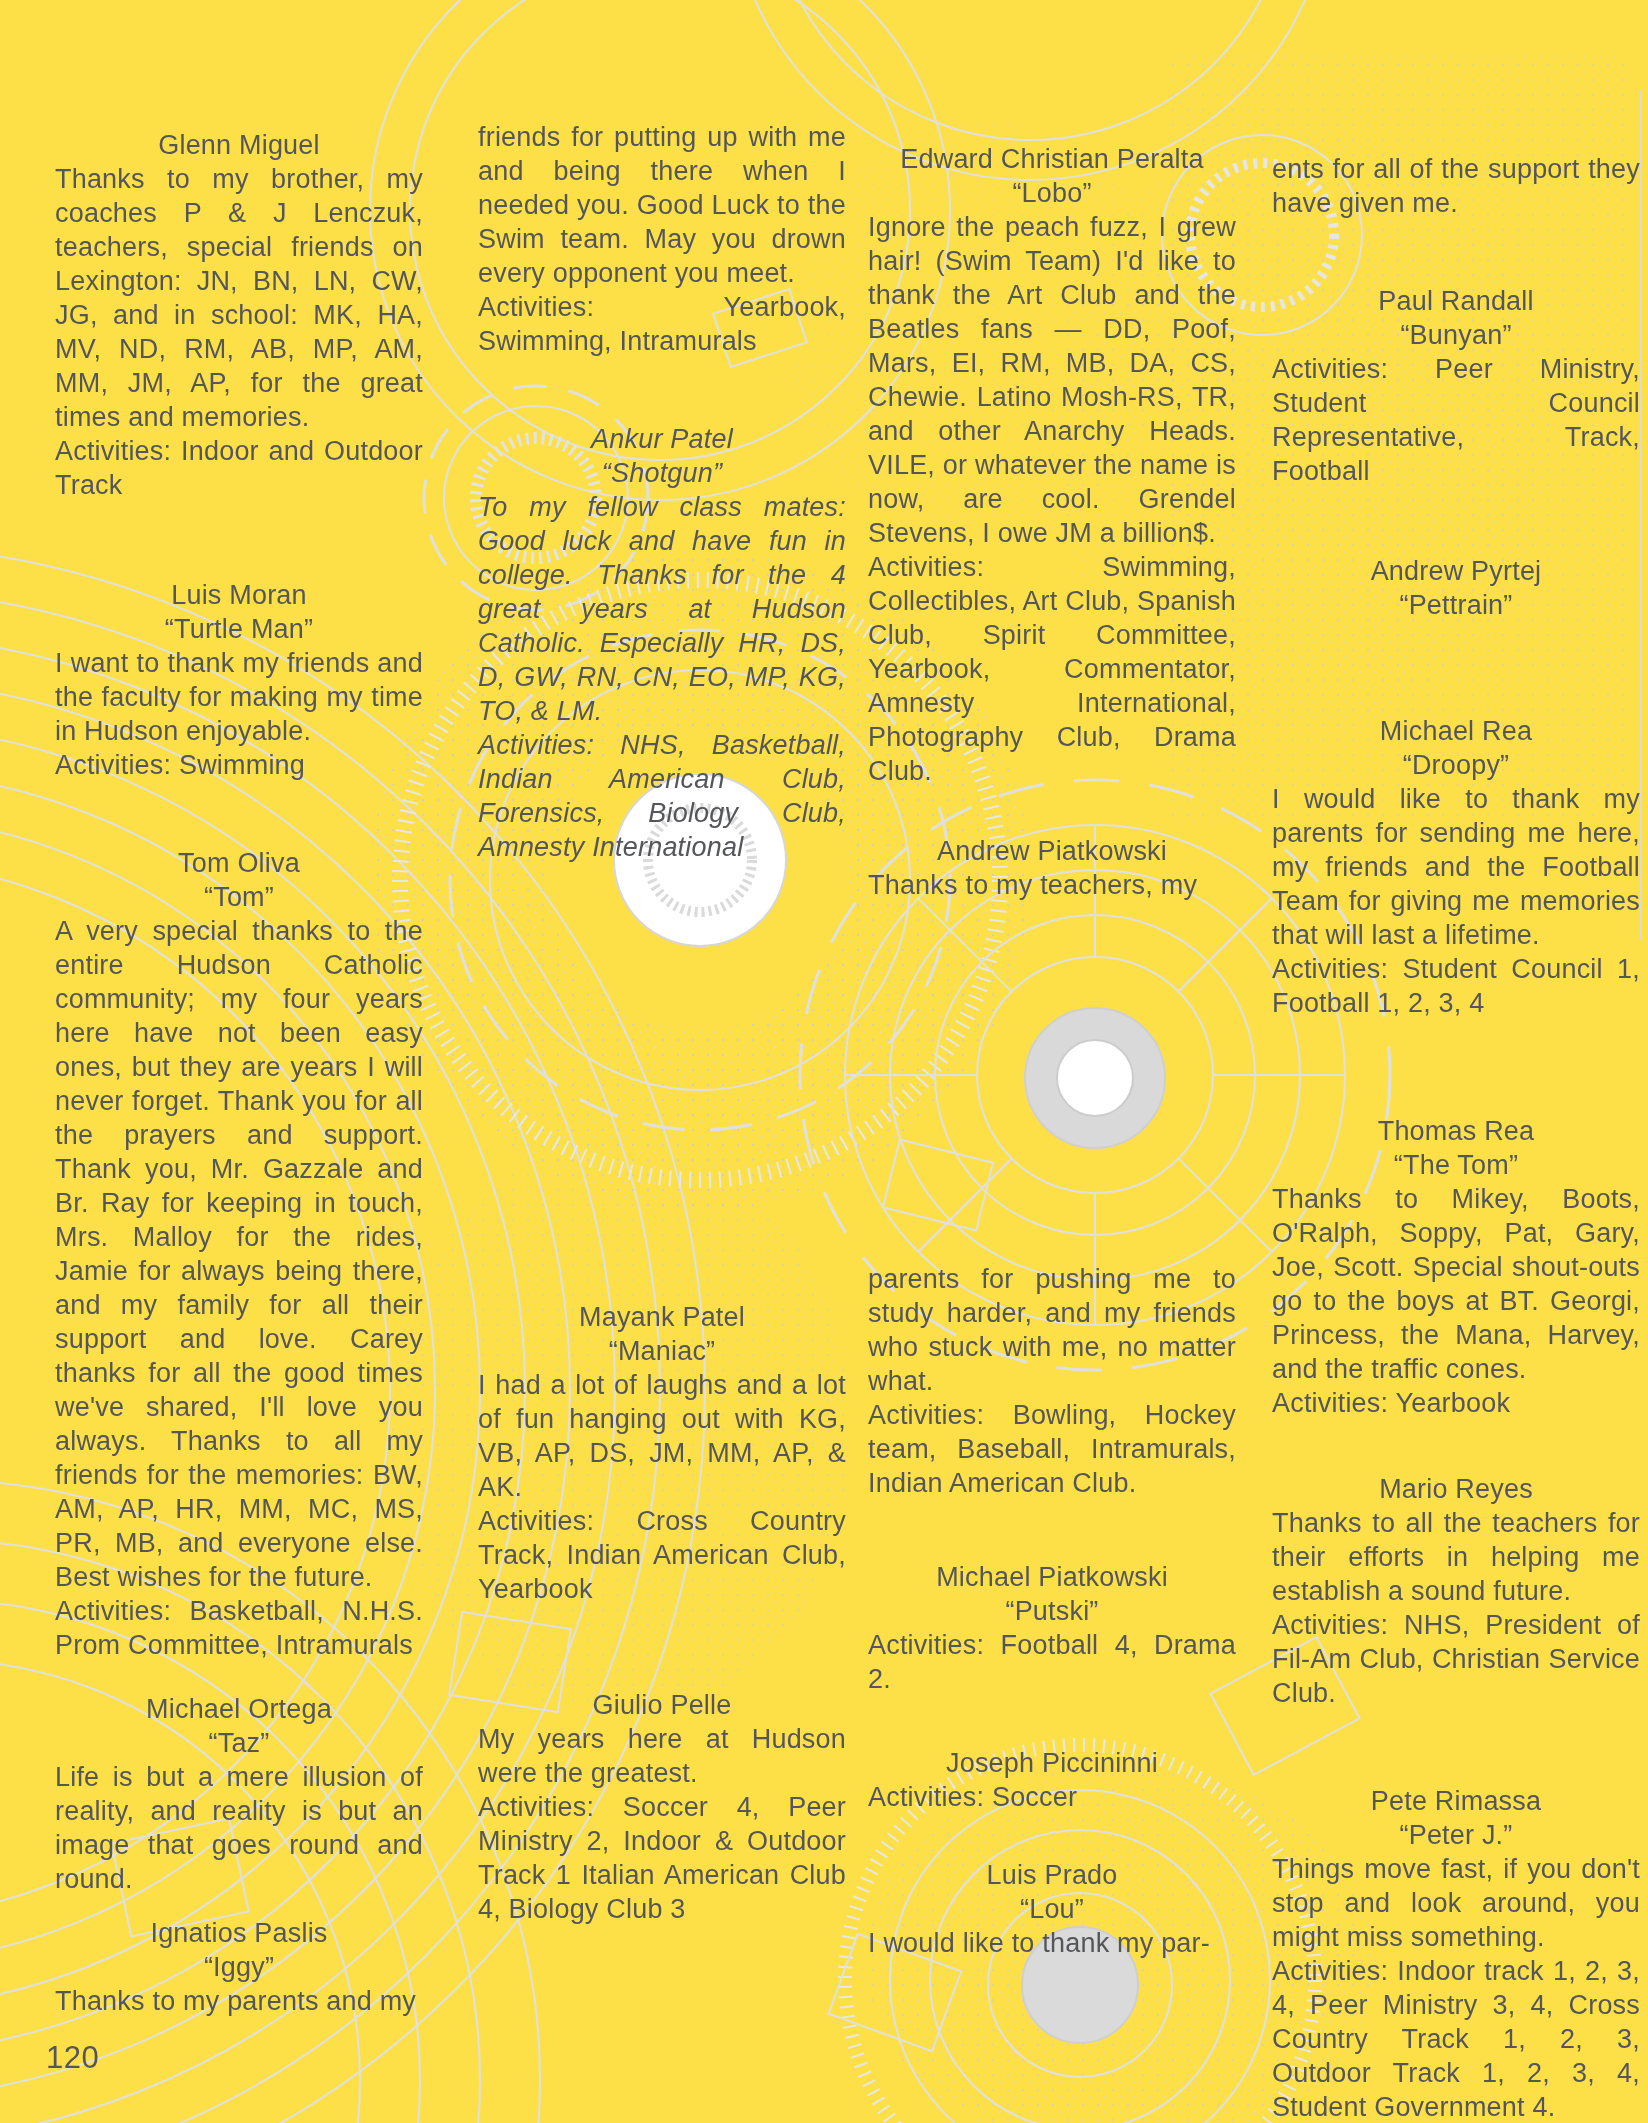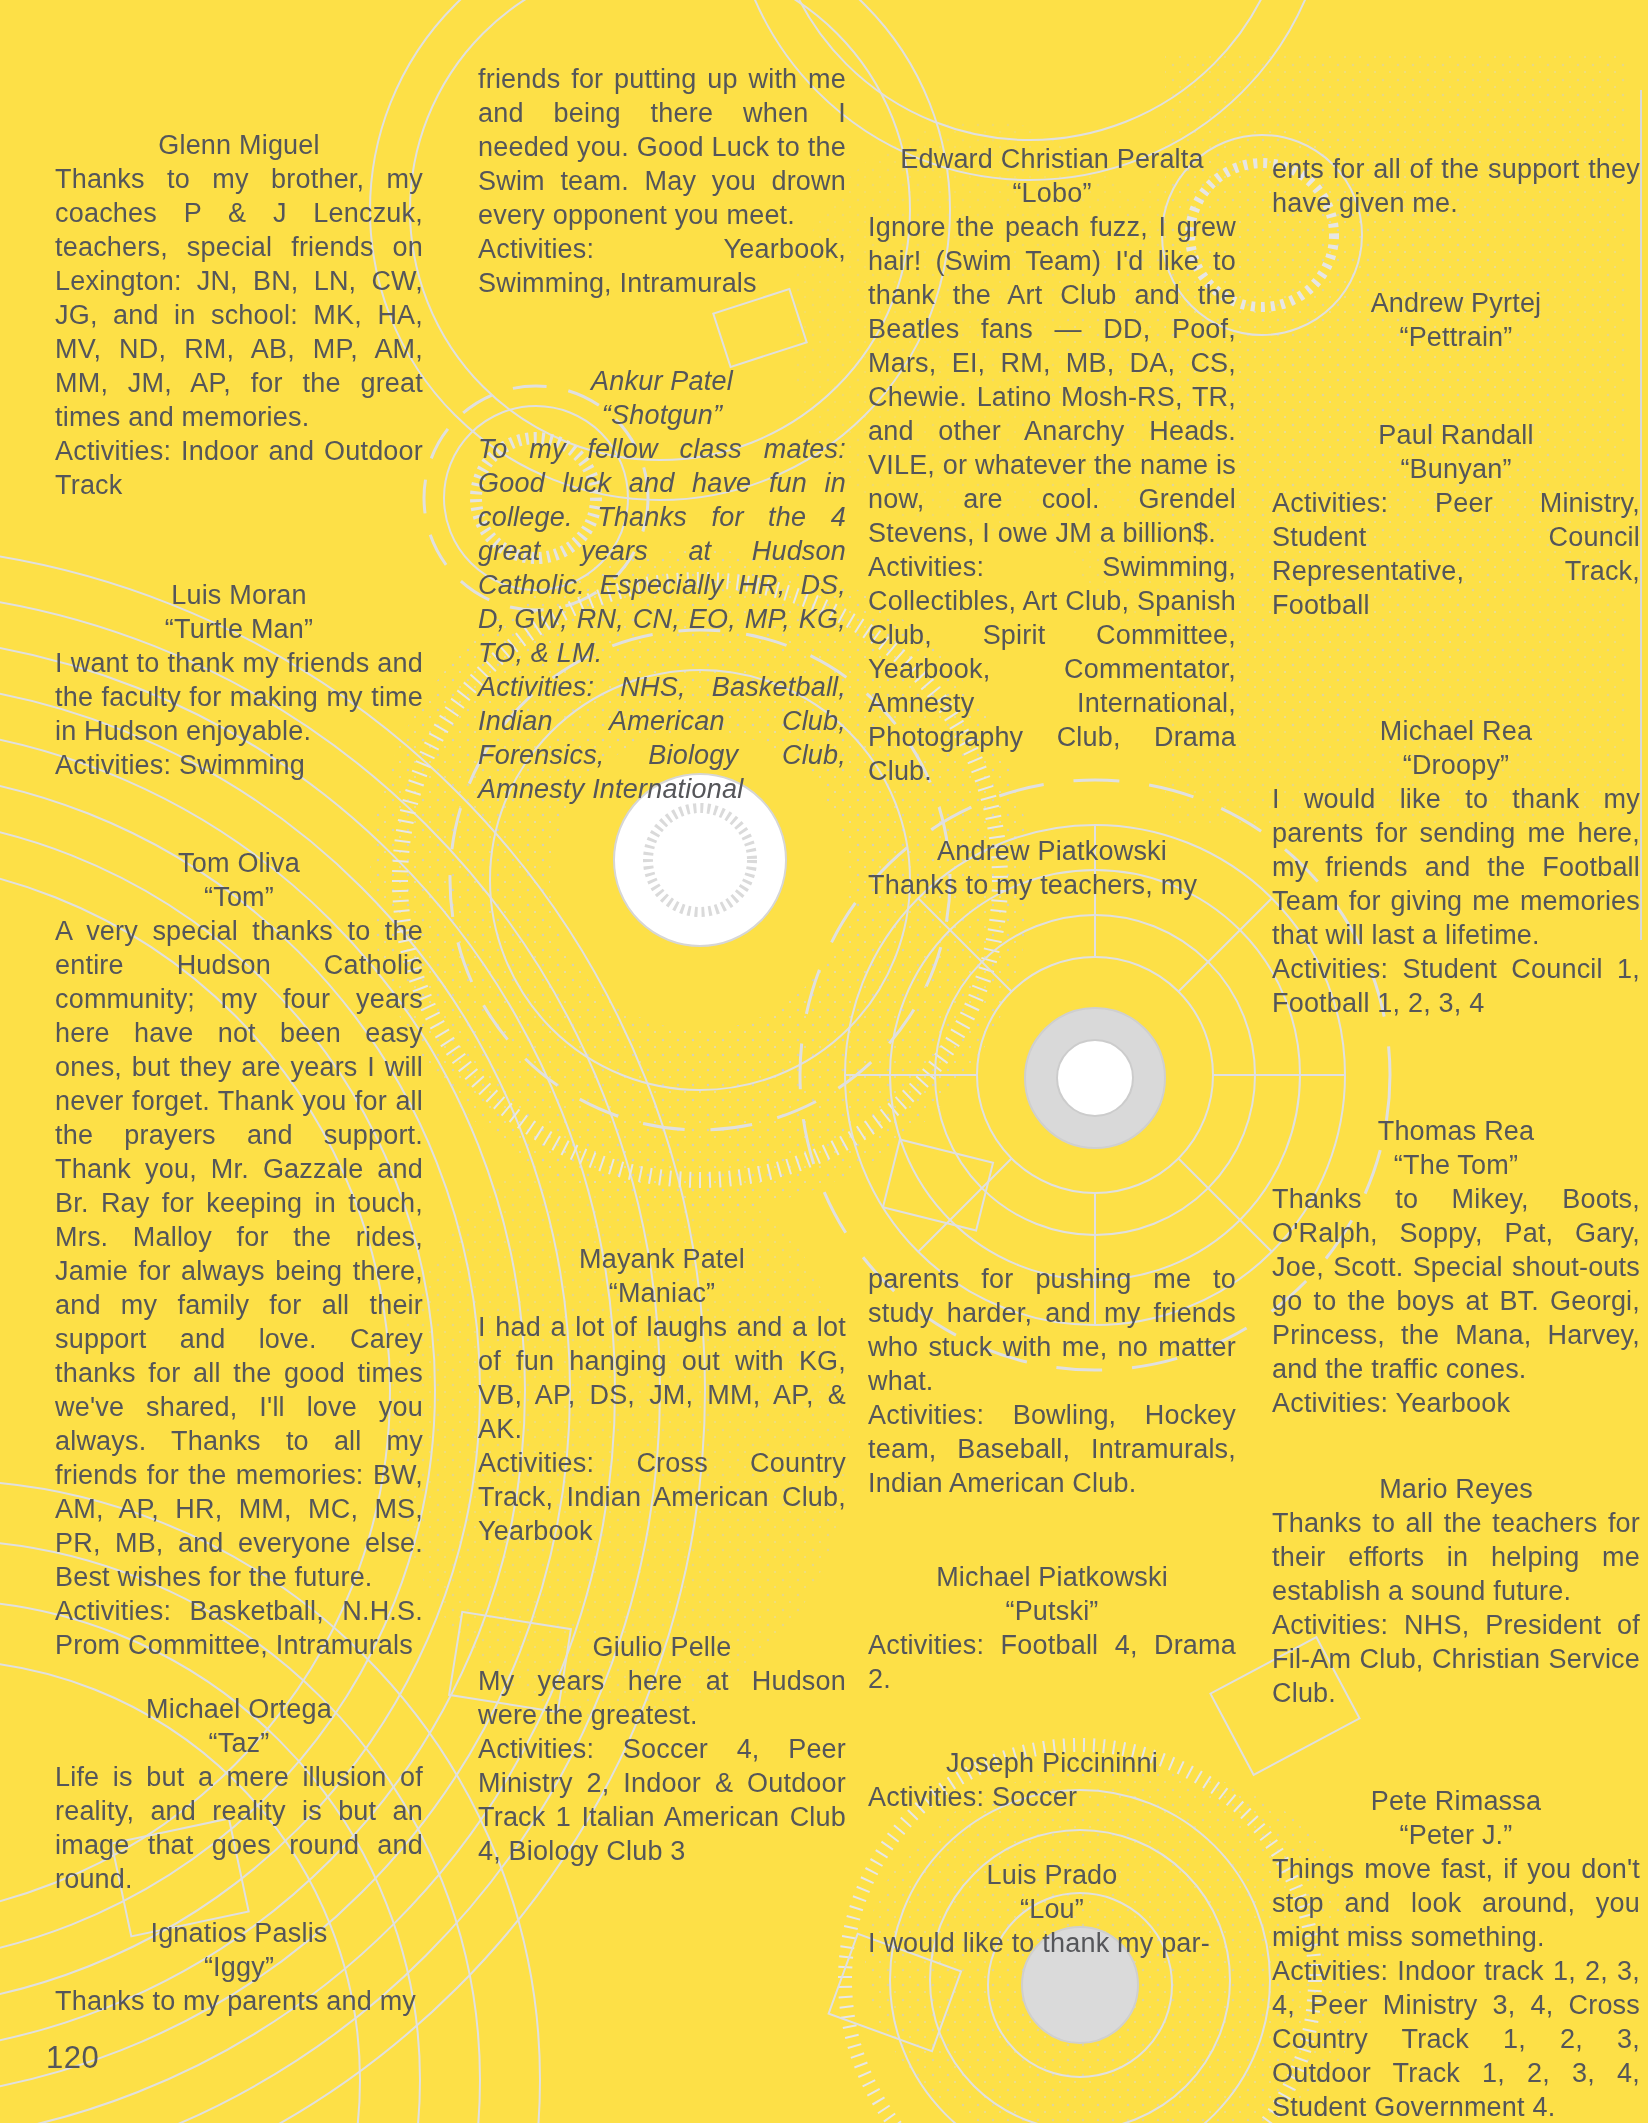--- a/index.html
+++ b/index.html
@@ -136,21 +136,21 @@
           <div class="name">Michael Ortega</div>
           <div class="nick">“Taz”</div>
           <div class="body">Life is but a mere illusion of reality, and reality is but an image that goes round and round.</div>
         </article>
         <article class="entry" style="margin-top: 20px;">
           <div class="name">Ignatios Paslis</div>
           <div class="nick">“Iggy”</div>
           <div class="body">Thanks to my parents and my</div>
         </article>
       </div>
-      <div class="col" style="left: 478px; width: 368px; padding-top: 62px;">
+      <div class="col" style="left: 478px; width: 368px; padding-top: 120px;">
         <article class="entry" style="margin-top: 0px;">
           <div class="body">friends for putting up with me and being there when I needed you. Good Luck to the Swim team. May you drown every opponent you meet.</div>
           <div class="acts">Activities: Yearbook, Swimming, Intramurals</div>
         </article>
         <article class="entry" style="margin-top: 64px; font-style: italic;">
           <div class="name">Ankur Patel</div>
           <div class="nick">“Shotgun”</div>
           <div class="body">To my fellow class mates: Good luck and have fun in college. Thanks for the 4 great years at Hudson Catholic. Especially HR, DS, D, GW, RN, CN, EO, MP, KG, TO, &amp; LM.</div>
           <div class="acts">Activities: NHS, Basketball, Indian American Club, Forensics, Biology Club, Amnesty International</div>
         </article>
@@ -193,28 +193,28 @@
         <article class="entry" style="margin-top: 44px;">
           <div class="name">Luis Prado</div>
           <div class="nick">“Lou”</div>
           <div class="body">I would like to thank my par-</div>
         </article>
       </div>
       <div class="col" style="left: 1272px; width: 368px; padding-top: 152px;">
         <article class="entry" style="margin-top: 0px;">
           <div class="body">ents for all of the support they have given me.</div>
         </article>
-        <article class="entry" style="margin-top: 66px;">
-          <div class="name">Andrew Pyrtej</div>
-          <div class="nick">“Pettrain”</div>
-        </article>
         <article class="entry" style="margin-top: 64px;">
           <div class="name">Paul Randall</div>
           <div class="nick">“Bunyan”</div>
           <div class="acts">Activities: Peer Ministry, Student Council Representative, Track, Football</div>
+        </article>
+        <article class="entry" style="margin-top: 66px;">
+          <div class="name">Andrew Pyrtej</div>
+          <div class="nick">“Pettrain”</div>
         </article>
         <article class="entry" style="margin-top: 92px;">
           <div class="name">Michael Rea</div>
           <div class="nick">“Droopy”</div>
           <div class="body">I would like to thank my parents for sending me here, my friends and the Football Team for giving me memories that will last a lifetime.</div>
           <div class="acts">Activities: Student Council 1, Football 1, 2, 3, 4</div>
         </article>
         <article class="entry" style="margin-top: 94px;">
           <div class="name">Thomas Rea</div>
           <div class="nick">“The Tom”</div>

